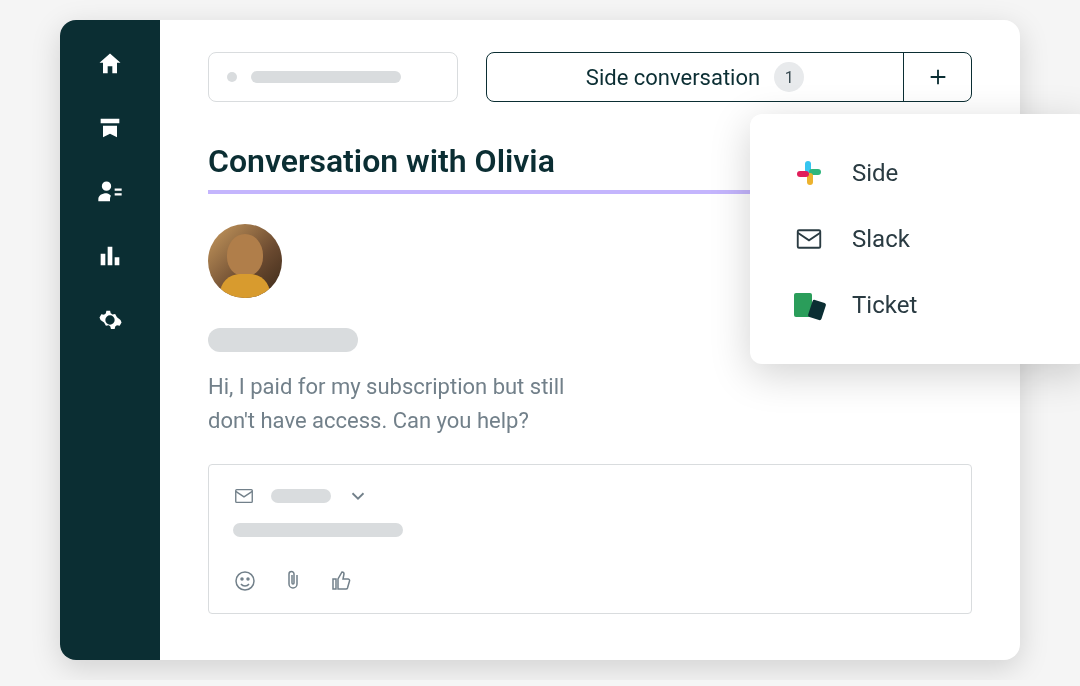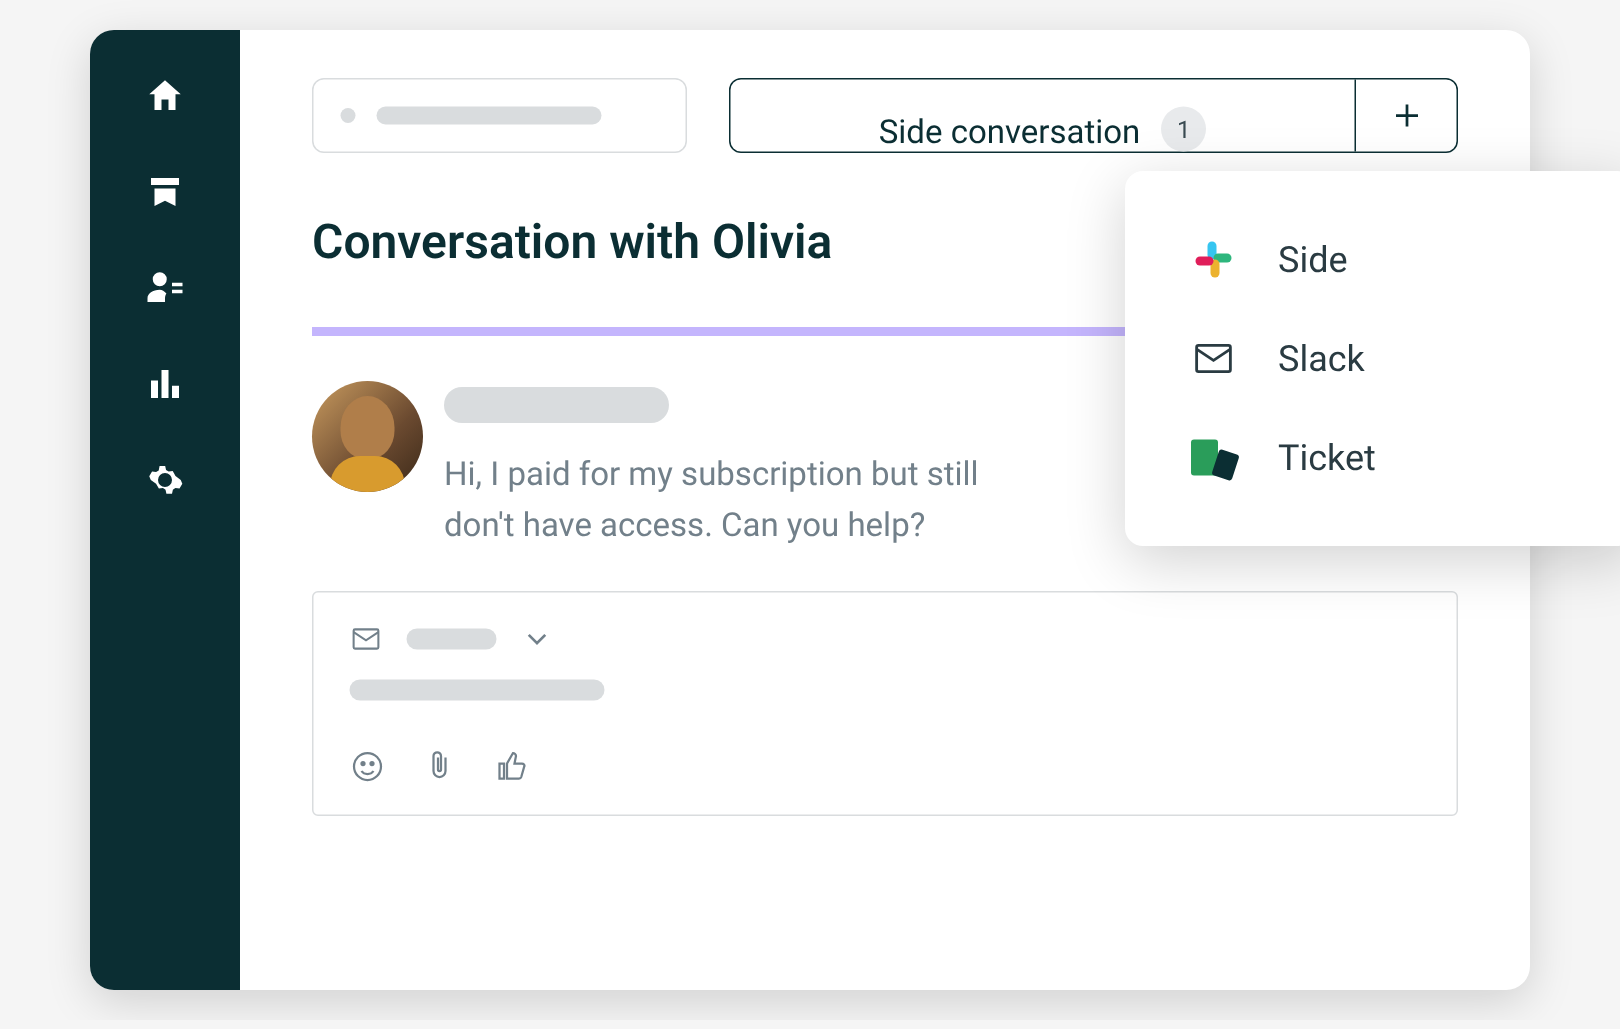--- a/index.html
+++ b/index.html
@@ -78,21 +78,21 @@
     .side-conv-group {
       flex: 1;
       display: flex;
       border: 1.5px solid #0b2e33;
       border-radius: 8px;
       height: 50px;
     }
     .side-conv-btn {
       flex: 1;
       display: flex;
-      align-items: flex-end;
+      align-items: center;
       justify-content: center;
       gap: 14px;
       font-size: 22px;
       color: #0b2e33;
       cursor: pointer;
     }
     .side-conv-badge {
       background: #e8eaec;
       width: 30px;
       height: 30px;
@@ -109,28 +109,29 @@
       display: flex;
       align-items: center;
       justify-content: center;
       cursor: pointer;
     }
     .plus-btn svg { width: 22px; height: 22px; stroke: #0b2e33; }
     .page-title {
       font-size: 32px;
       font-weight: 600;
       color: #0b2e33;
-      padding-bottom: 38px;
-      border-bottom: 6px solid #c4b5fd;
+      padding-bottom: 10px;
+      border-bottom: 4px solid #c4b5fd;
       margin-bottom: 30px;
     }
     .message {
       display: flex;
-      gap: 14px;
+      gap: 26px;
       margin-bottom: 26px;
+      flex-direction: column;
     }
     .avatar {
       width: 74px;
       height: 74px;
       border-radius: 50%;
       background: linear-gradient(135deg, #c99b5f 0%, #6b4a30 60%, #3a2818 100%);
       flex-shrink: 0;
       position: relative;
       overflow: hidden;
     }

